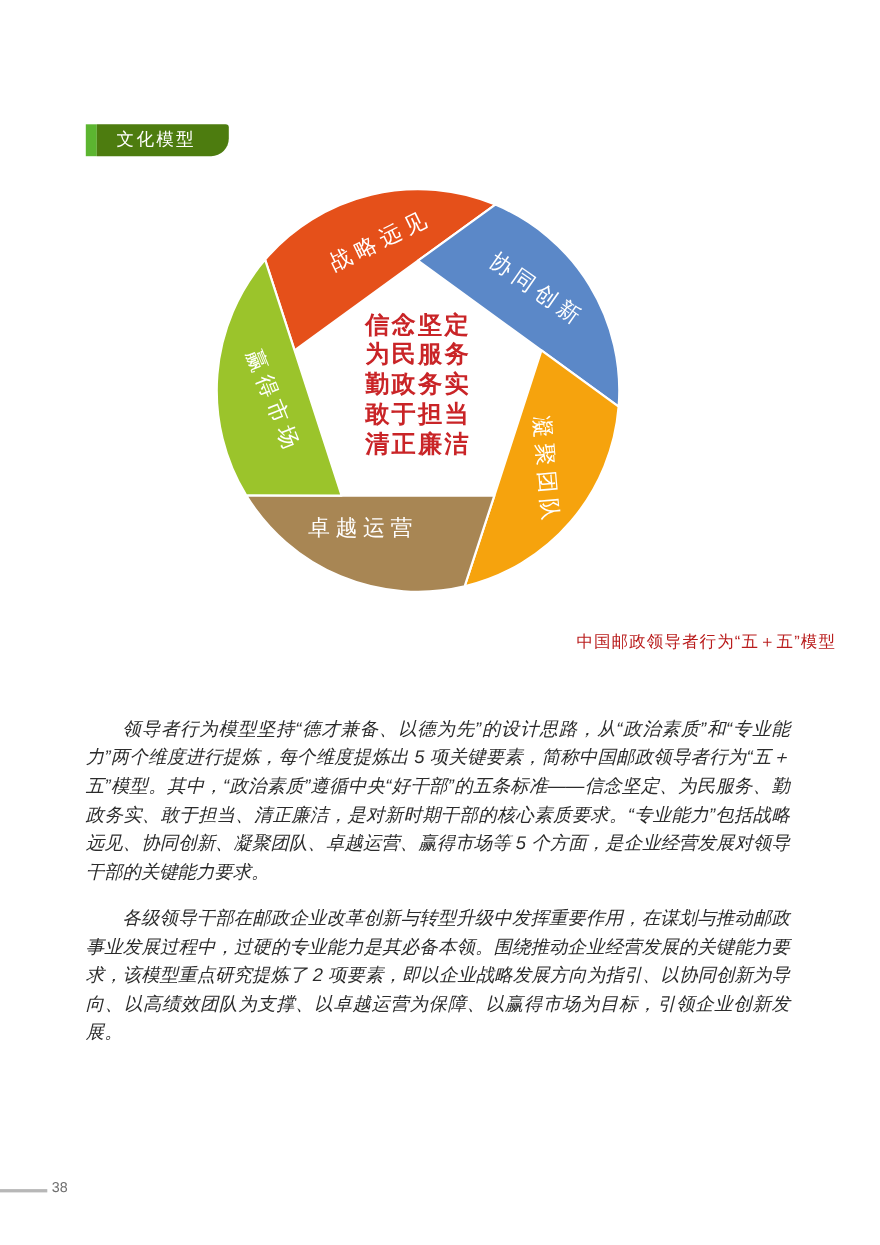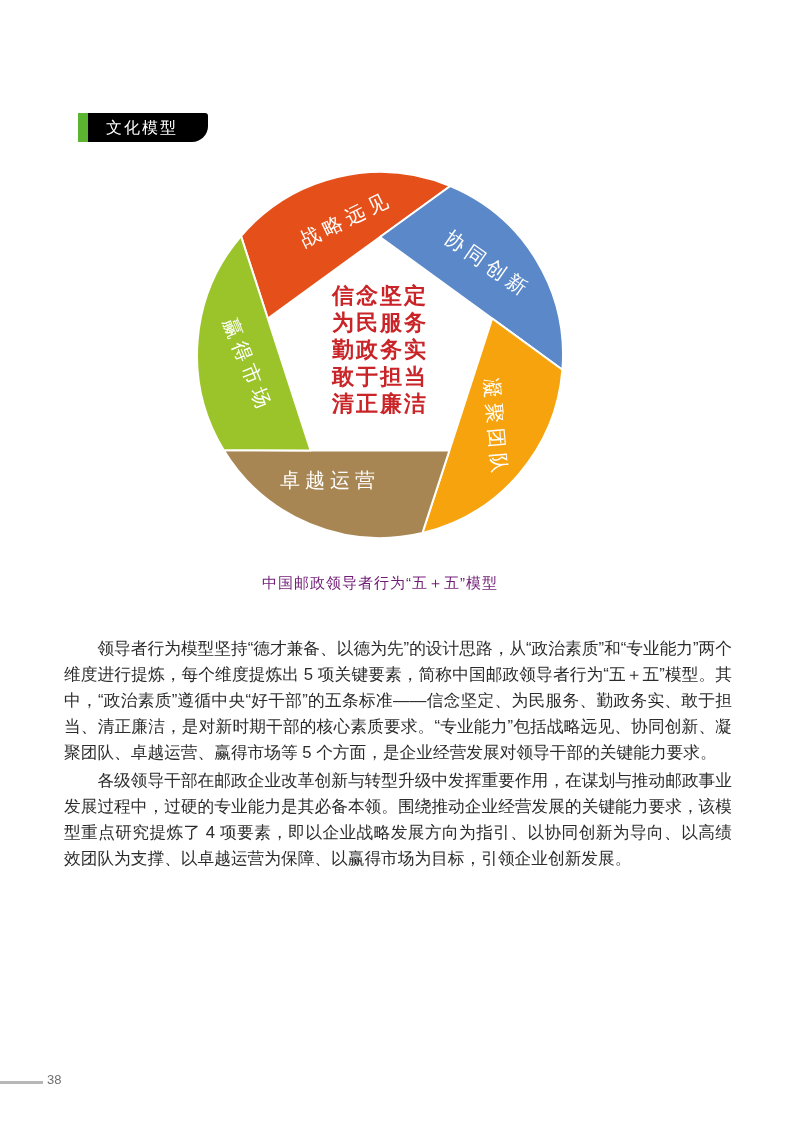--- a/index.html
+++ b/index.html
@@ -5,43 +5,43 @@
   html,body{margin:0;padding:0;}
   body{
     width:800px;height:1132px;position:relative;background:#ffffff;
     font-family:"Liberation Sans","DejaVu Sans",sans-serif;
     overflow:hidden;
   }
   
   .badge{position:absolute;left:78px;top:113px;display:flex;height:29px;}
   .badge-accent{width:10px;height:29px;background:#5cb530;}
   .badge-main{
-    height:29px;background:#000000;color:#fff;font-size:16px;line-height:29px;
+    height:29px;background:#4d7c0f;color:#fff;font-size:16px;line-height:29px;
     padding:0 30px 0 18px;border-radius:0 3px 16px 0;letter-spacing:2px;white-space:nowrap;
   }
   
   .diagram{position:absolute;left:190px;top:165px;width:380px;height:380px;}
   .seg-label{
     fill:#ffffff;font-size:20px;letter-spacing:5px;
     font-family:"Liberation Sans","DejaVu Sans",sans-serif;
   }
   .center-line{
     font-size:22px;font-weight:bold;letter-spacing:2px;
     font-family:"Liberation Sans","DejaVu Sans",sans-serif;
   }
   .caption{
-    position:absolute;left:0;top:574px;width:760px;text-align:center;
-    font-size:15px;color:#701a75;letter-spacing:1px;
+    position:absolute;left:0;top:574px;width:760px;text-align:right;
+    font-size:15px;color:#b91c1c;letter-spacing:1px;
   }
   
   .bodytext{
     position:absolute;left:62px;top:634px;width:672px;
     font-size:16.7px;line-height:26px;color:#2b2b2b;text-align:justify;
   }
-  .bodytext p{margin:2px;text-indent:2em;}
+  .bodytext p{margin:16px;text-indent:2em;font-style:italic;}
   
   .footer-rule{position:absolute;left:0;top:1081px;width:43px;height:3px;background:#b7b7b7;}
   .page-number{position:absolute;left:47px;top:1072px;font-size:13px;color:#6f6f6f;}
 </style>
 </head>
 <body>
 
 <div class="badge">
   <div class="badge-accent"></div>
   <div class="badge-main">文化模型</div>
@@ -67,17 +67,17 @@
     <text class="center-line" x="190" y="184" text-anchor="middle" dominant-baseline="central">勤政务实</text>
     <text class="center-line" x="190" y="211" text-anchor="middle" dominant-baseline="central">敢于担当</text>
     <text class="center-line" x="190" y="238" text-anchor="middle" dominant-baseline="central">清正廉洁</text>
   </g>
 </svg>
 
 <div class="caption">中国邮政领导者行为“五＋五”模型</div>
 
 <div class="bodytext">
   <p>领导者行为模型坚持“德才兼备、以德为先”的设计思路，从“政治素质”和“专业能力”两个维度进行提炼，每个维度提炼出 5 项关键要素，简称中国邮政领导者行为“五＋五”模型。其中，“政治素质”遵循中央“好干部”的五条标准——信念坚定、为民服务、勤政务实、敢于担当、清正廉洁，是对新时期干部的核心素质要求。“专业能力”包括战略远见、协同创新、凝聚团队、卓越运营、赢得市场等 5 个方面，是企业经营发展对领导干部的关键能力要求。</p>
-  <p>各级领导干部在邮政企业改革创新与转型升级中发挥重要作用，在谋划与推动邮政事业发展过程中，过硬的专业能力是其必备本领。围绕推动企业经营发展的关键能力要求，该模型重点研究提炼了 4 项要素，即以企业战略发展方向为指引、以协同创新为导向、以高绩效团队为支撑、以卓越运营为保障、以赢得市场为目标，引领企业创新发展。</p>
+  <p>各级领导干部在邮政企业改革创新与转型升级中发挥重要作用，在谋划与推动邮政事业发展过程中，过硬的专业能力是其必备本领。围绕推动企业经营发展的关键能力要求，该模型重点研究提炼了 2 项要素，即以企业战略发展方向为指引、以协同创新为导向、以高绩效团队为支撑、以卓越运营为保障、以赢得市场为目标，引领企业创新发展。</p>
 </div>
 
 <div class="footer-rule"></div>
 <div class="page-number">38</div>
 
 </body></html>

